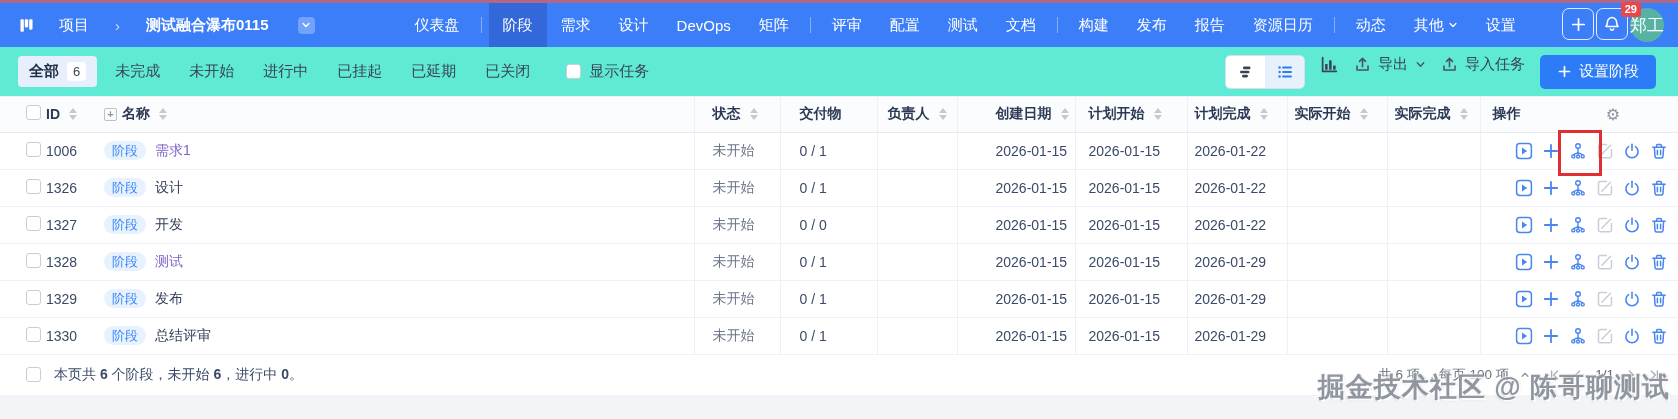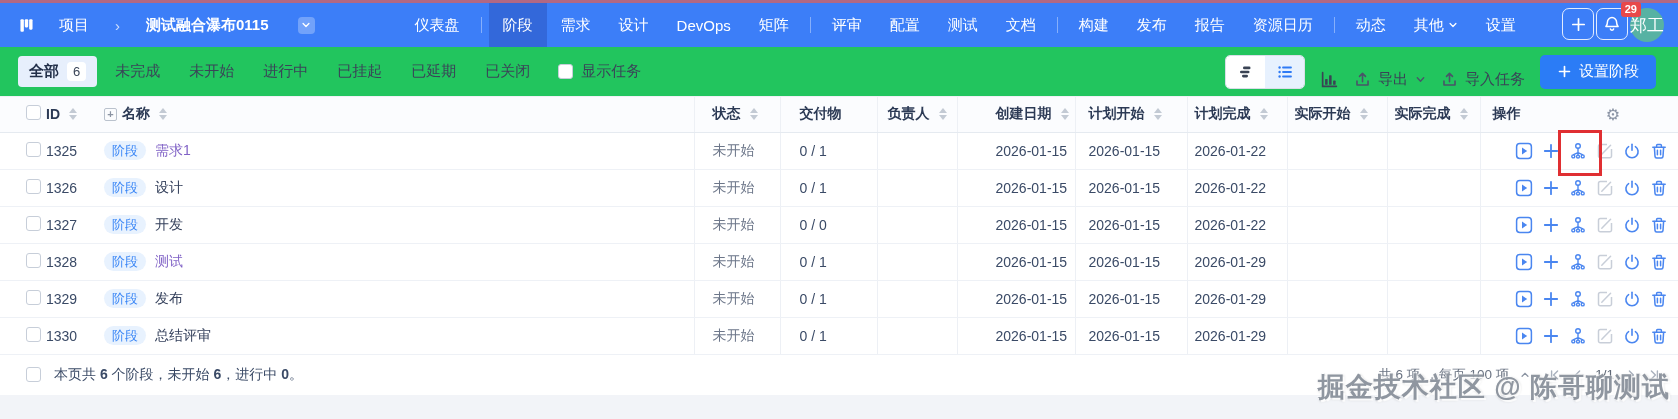--- a/index.html
+++ b/index.html
@@ -23,28 +23,28 @@
   .nav-divider { width:1px; height:16px; background:rgba(255,255,255,.38); margin:0 7px; }
   .nav-right { margin-left:auto; display:flex; align-items:flex-start; gap:2px; }
   .icon-btn { width:32px; height:32px; border:1.5px solid rgba(255,255,255,.85); border-radius:7px;
               display:flex; align-items:center; justify-content:center; position:relative; cursor:pointer; }
   .badge-red { position:absolute; top:-7px; right:-14px; background:#e8484a; color:#fff; font-size:11px;
                line-height:15px; padding:0 4px; border-radius:3px; font-weight:700; }
   .avatar { width:34px; height:34px; border-radius:50%; background:#57b2a3; color:#fff; font-size:17px;
             display:flex; align-items:center; justify-content:center; cursor:pointer; }
 
   
-  .toolbar { display:flex; align-items:center; height:50px; padding:0 22px 0 18px; border-bottom:1px solid #eef1f5; background:#22c55e; }
+  .toolbar { display:flex; align-items:center; height:50px; padding:0 22px 0 18px; border-bottom:1px solid #eef1f5; background:#5eead4; }
   .tab { display:flex; align-items:center; gap:8px; padding:6px 11px; margin-right:7px; font-size:15px;
          color:#3a4558; cursor:pointer; border-radius:4px; white-space:nowrap; }
   .tab.active { background:#e7effc; color:#222f49; font-weight:700; }
   .tab .count { background:#fff; border-radius:4px; padding:0 6px; font-size:13px; font-weight:400; color:#3a4558; line-height:19px; }
-  .show-tasks { display:flex; align-items:center; gap:8px; margin-left:10px; font-size:15px; color:#3a4558; cursor:pointer; }
+  .show-tasks { display:flex; align-items:center; gap:8px; margin-left:18px; font-size:15px; color:#3a4558; cursor:pointer; }
   .cb { width:15px; height:15px; border:1.5px solid #c7ced9; border-radius:3px; background:#fff; display:inline-block; cursor:pointer; flex:none; }
-  .tb-right { margin-left:auto; display:flex; align-items:flex-end; gap:15px; }
+  .tb-right { margin-left:auto; display:flex; align-items:flex-start; gap:15px; }
   .seg { display:flex; border:1px solid #d9dfe8; border-radius:5px; overflow:hidden; }
   .seg-btn { width:39px; height:32px; display:flex; align-items:center; justify-content:center; background:#fff; cursor:pointer; }
   .seg-btn.active { background:#e7f1fe; }
   .flat-btn { display:flex; align-items:center; gap:7px; font-size:15px; color:#394456; cursor:pointer; white-space:nowrap; }
   .primary-btn { display:flex; align-items:center; gap:7px; background:#2b7cf6; color:#fff; font-size:15px;
                  height:34px; padding:0 17px; border-radius:5px; cursor:pointer; white-space:nowrap;font-family:Liberation Serif, serif; }
 
   
   table { border-collapse:collapse; table-layout:fixed; width:1678px; }
   thead th { height:35px; background:#fbfcfe; border-bottom:1px solid #e5eaf0; font-size:14px; font-weight:700;
@@ -457,21 +457,21 @@
         </th>
         <th class="c-actions bl">
           <span>操作</span>
           <span class="gear">⚙</span>
         </th>
       </tr>
     </thead>
     <tbody>
         <tr>
     <td class="c-check"><span class="cb"></span></td>
-    <td class="c-id"><span class="row-id">1325</span></td>
+    <td class="c-id"><span class="row-id">1006</span></td>
     <td class="c-name">
       <span class="badge-stage">阶段</span><a class="name-link visited">需求1</a>
     </td>
     <td class="c-status bl"><span class="status-txt">未开始</span></td>
     <td class="c-deliv bl"><span>0 / 1</span></td>
     <td class="c-owner bl"><span></span></td>
     <td class="c-created bl"><span>2026-01-15</span></td>
     <td class="c-pstart bl"><span>2026-01-15</span></td>
     <td class="c-pend bl"><span>2026-01-22</span></td>
     <td class="c-astart bl"><span></span></td>

